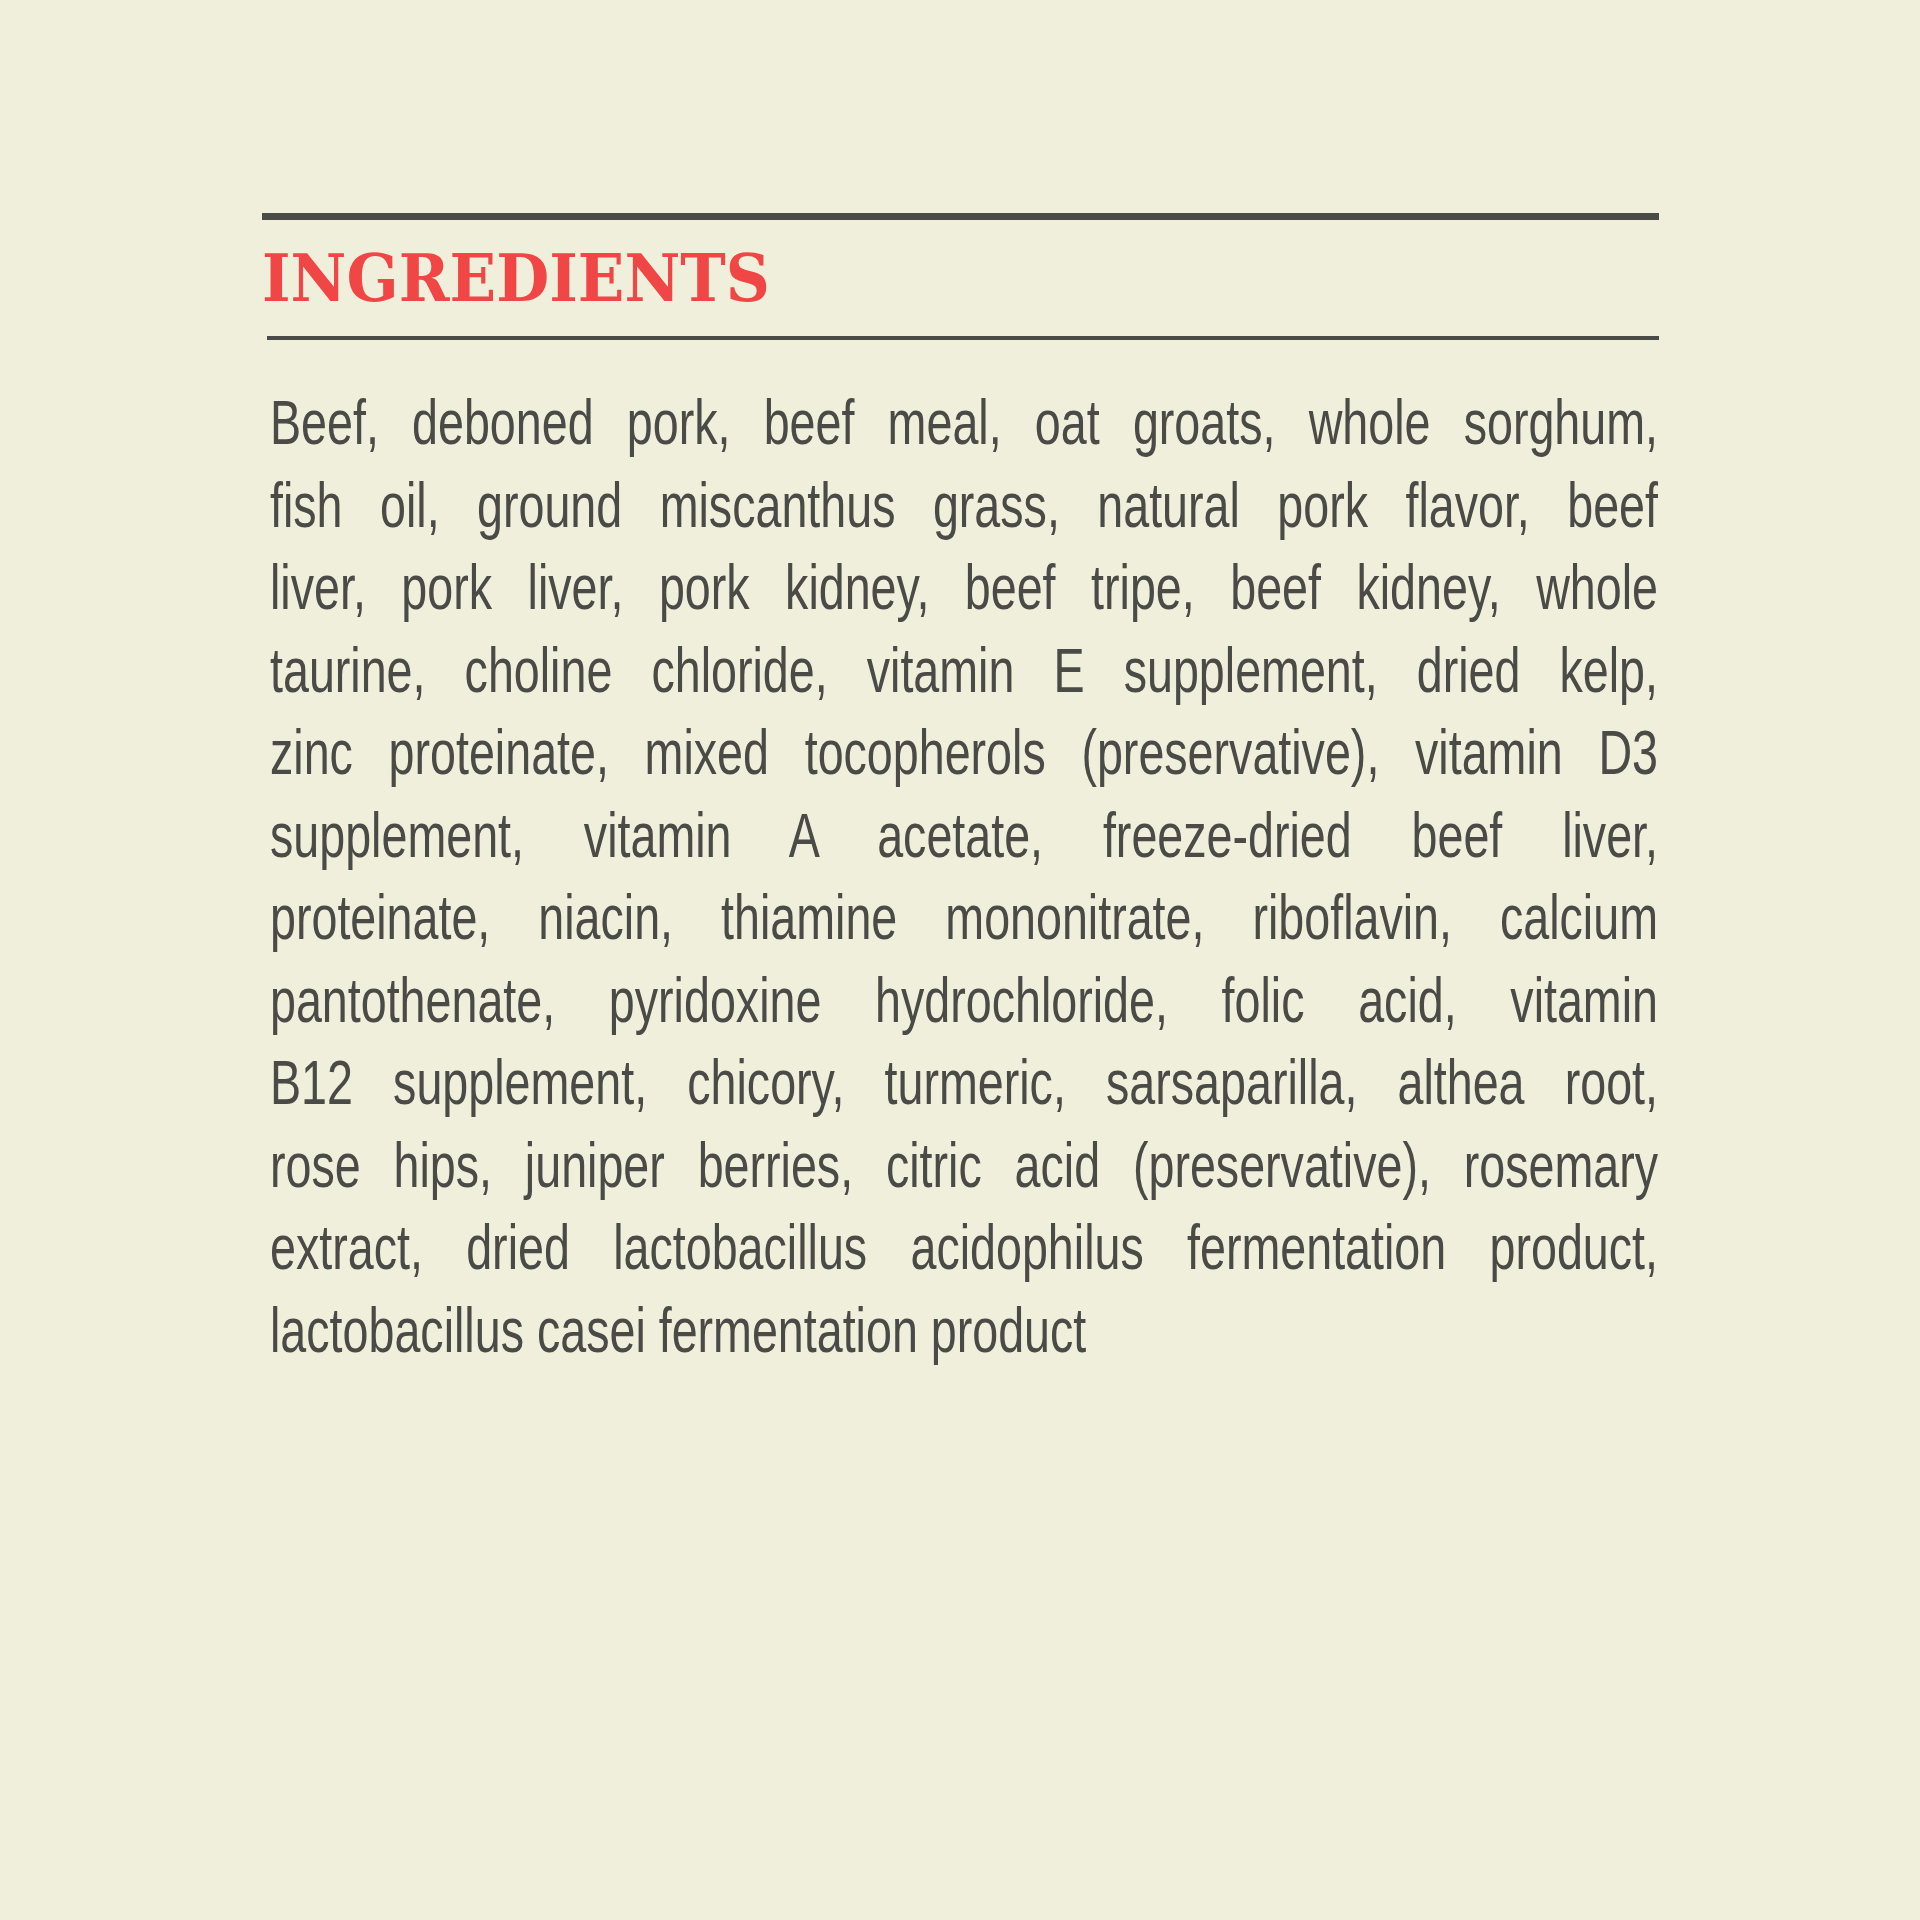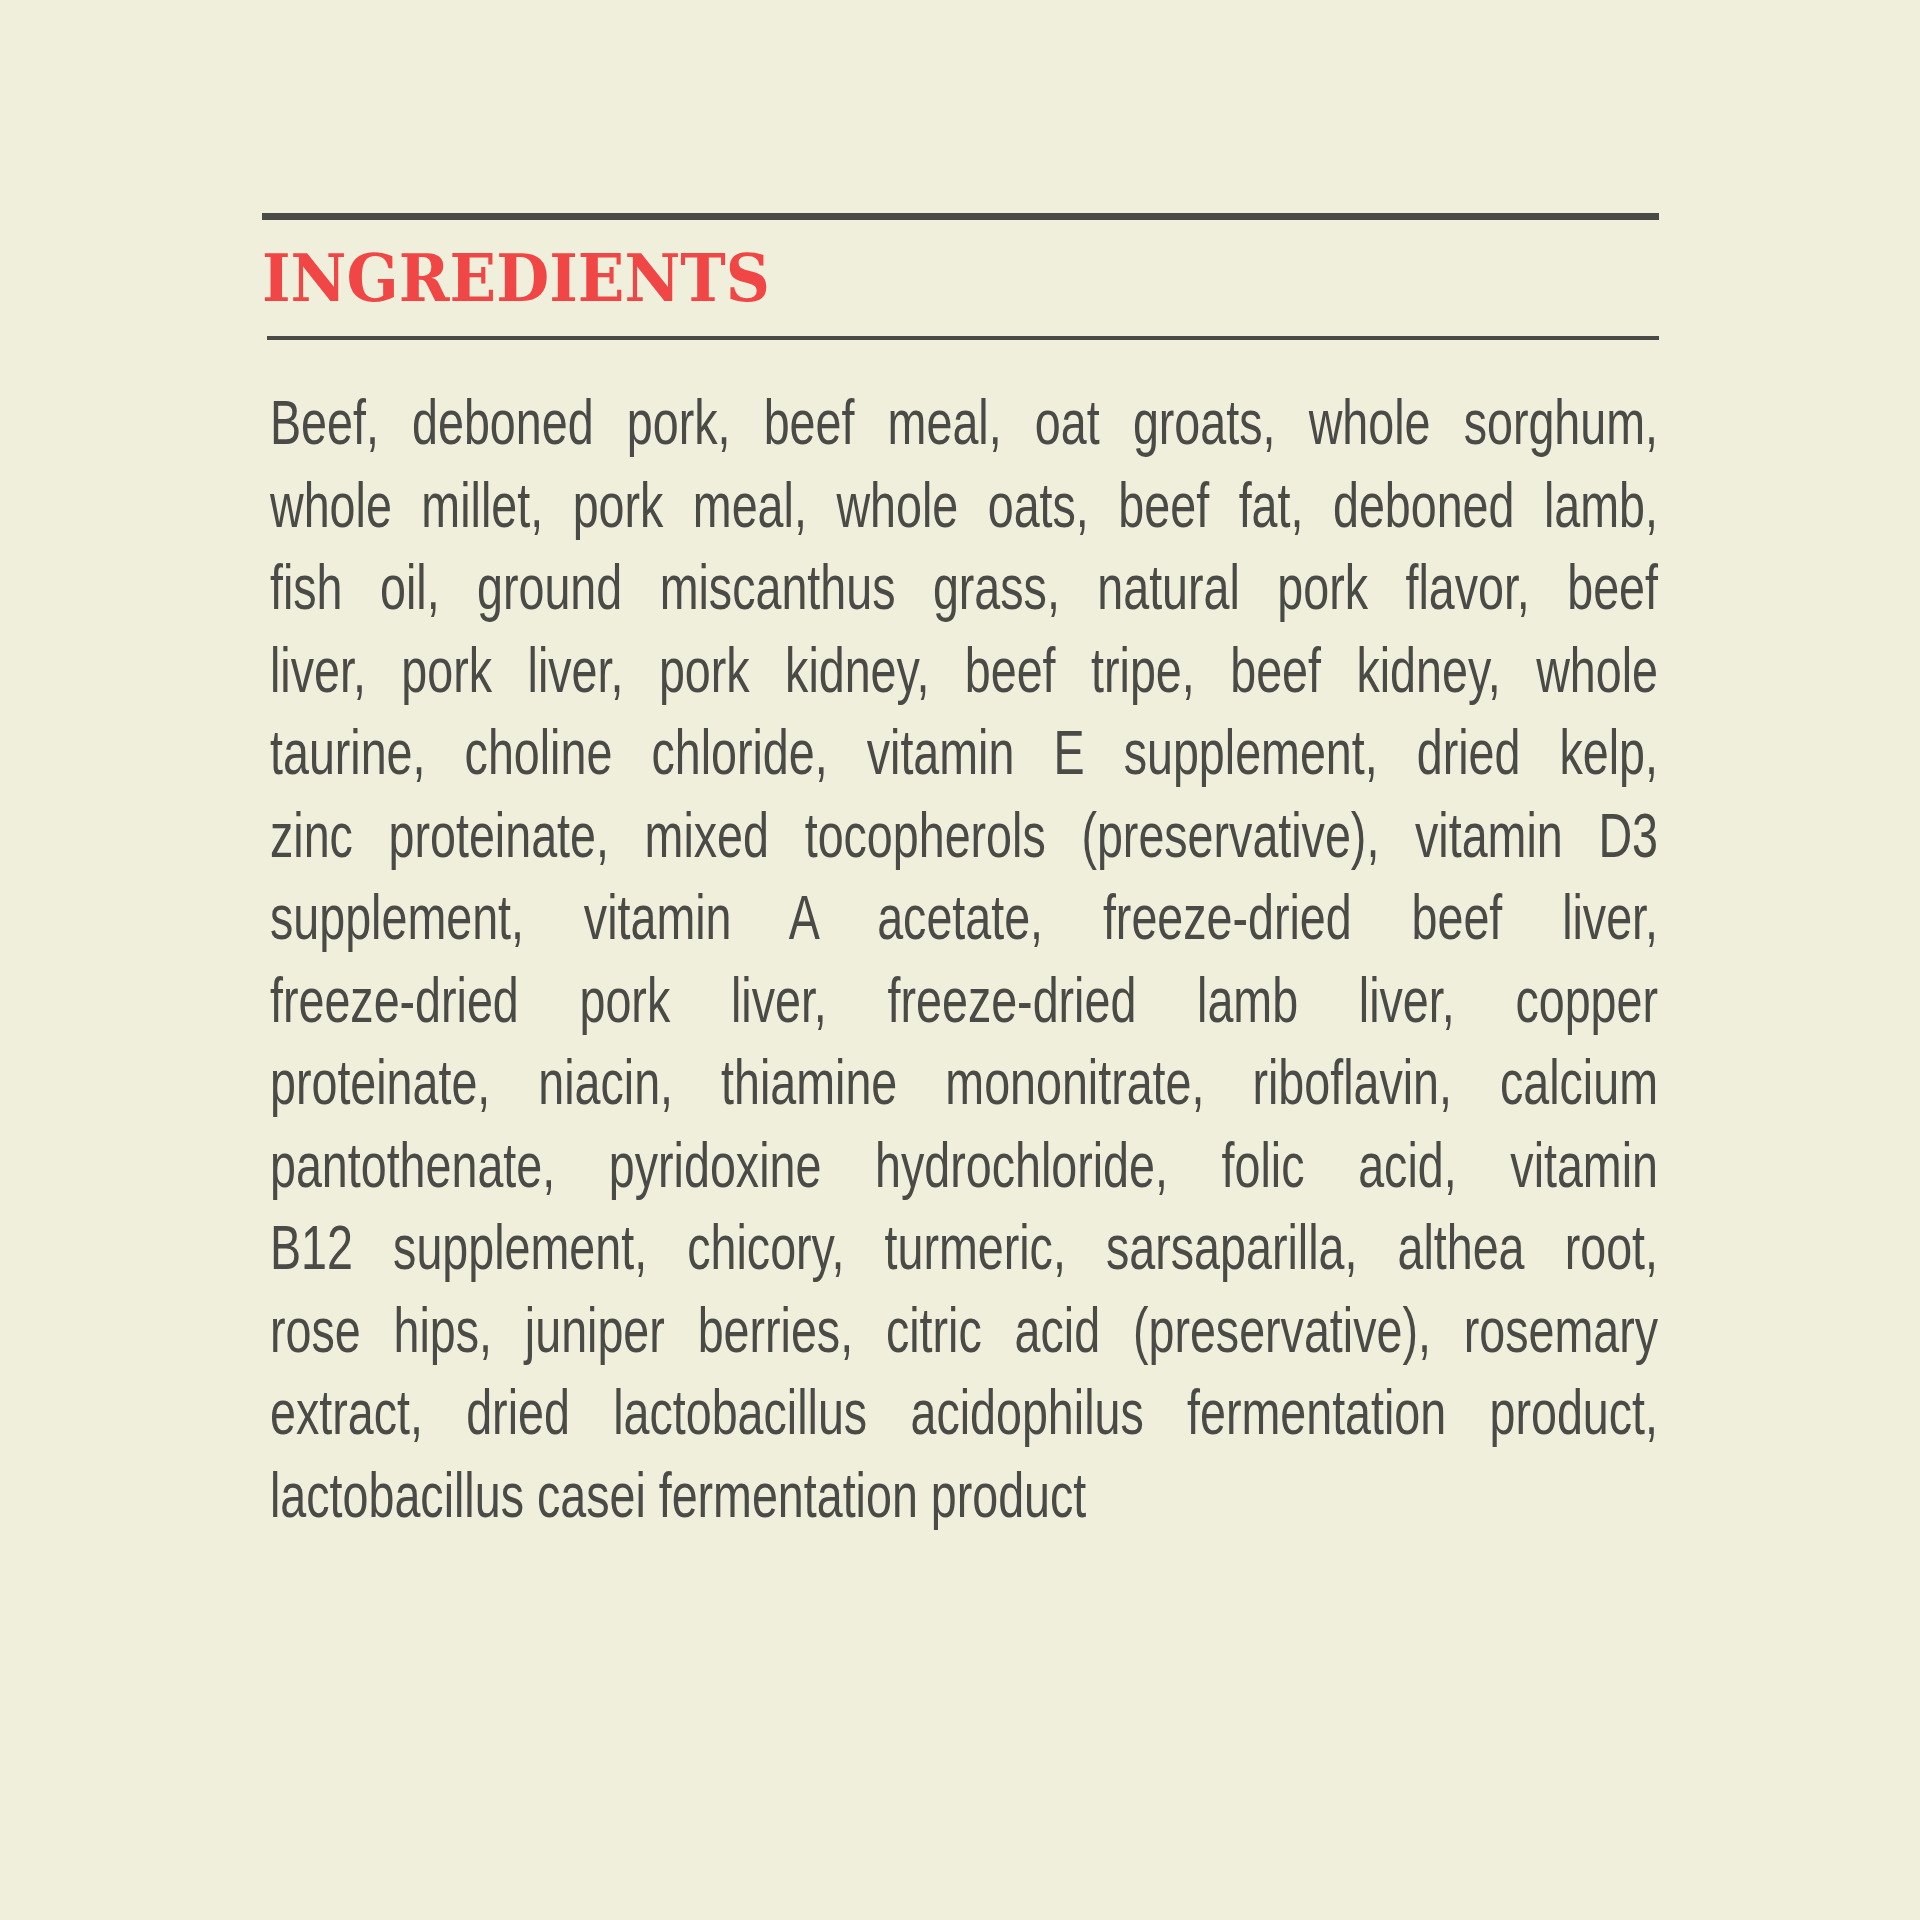--- a/index.html
+++ b/index.html
@@ -88,39 +88,33 @@
     <span class="title" id="title" style="transform: scaleX(0.94085);">INGREDIENTS</span>
   </div>
 
   <div class="rule-bottom"></div>
 
   <div class="body-text">
     <div class="line">
         <span class="line-inner" style="word-spacing: 27.3931px; transform: scaleX(0.74);">Beef, deboned pork, beef meal, oat groats, whole sorghum,</span>
       </div>
     <div class="line">
-        <span class="line-inner" style="word-spacing: 22.4154px; transform: scaleX(0.74);">whole millet, pork meal, whole oats, beef fat, deboned lamb,</span>
-      </div>
-    <div class="line">
         <span class="line-inner" style="word-spacing: 33.104px; transform: scaleX(0.74);">fish oil, ground miscanthus grass, natural pork flavor, beef</span>
       </div>
     <div class="line">
         <span class="line-inner" style="word-spacing: 30.464px; transform: scaleX(0.74);">liver, pork liver, pork kidney, beef tripe, beef kidney, whole</span>
       </div>
     <div class="line">
         <span class="line-inner" style="word-spacing: 35.3287px; transform: scaleX(0.74);">taurine, choline chloride, vitamin E supplement, dried kelp,</span>
       </div>
     <div class="line">
         <span class="line-inner" style="word-spacing: 30.7428px; transform: scaleX(0.74);">zinc proteinate, mixed tocopherols (preservative), vitamin D3</span>
       </div>
     <div class="line">
         <span class="line-inner" style="word-spacing: 63.3913px; transform: scaleX(0.74);">supplement, vitamin A acetate, freeze-dried beef liver,</span>
-      </div>
-    <div class="line">
-        <span class="line-inner" style="word-spacing: 64.584px; transform: scaleX(0.74);">freeze-dried pork liver, freeze-dried lamb liver, copper</span>
       </div>
     <div class="line">
         <span class="line-inner" style="word-spacing: 47.3664px; transform: scaleX(0.74);">proteinate, niacin, thiamine mononitrate, riboflavin, calcium</span>
       </div>
     <div class="line">
         <span class="line-inner" style="word-spacing: 55.0508px; transform: scaleX(0.74);">pantothenate, pyridoxine hydrochloride, folic acid, vitamin</span>
       </div>
     <div class="line">
         <span class="line-inner" style="word-spacing: 36.7663px; transform: scaleX(0.74);">B12 supplement, chicory, turmeric, sarsaparilla, althea root,</span>
       </div>

